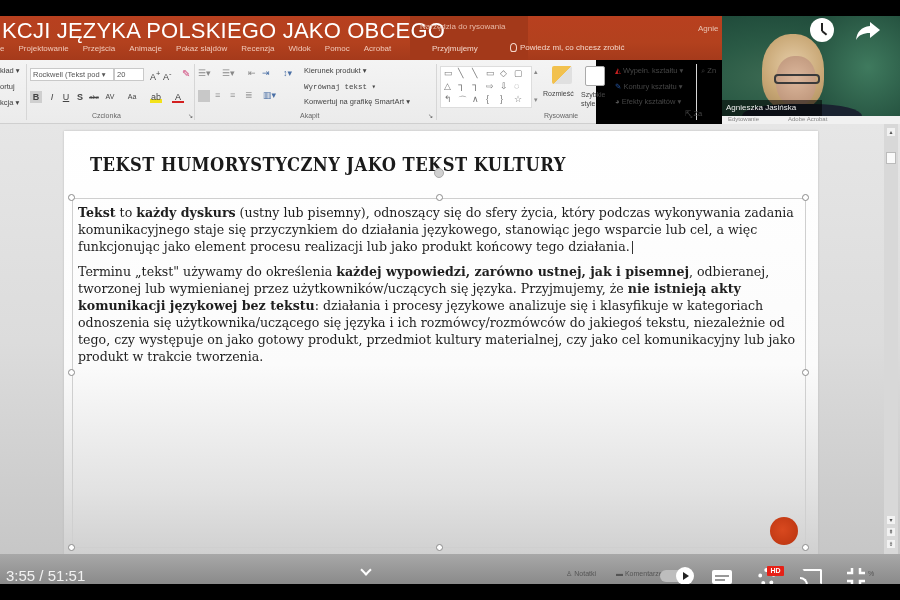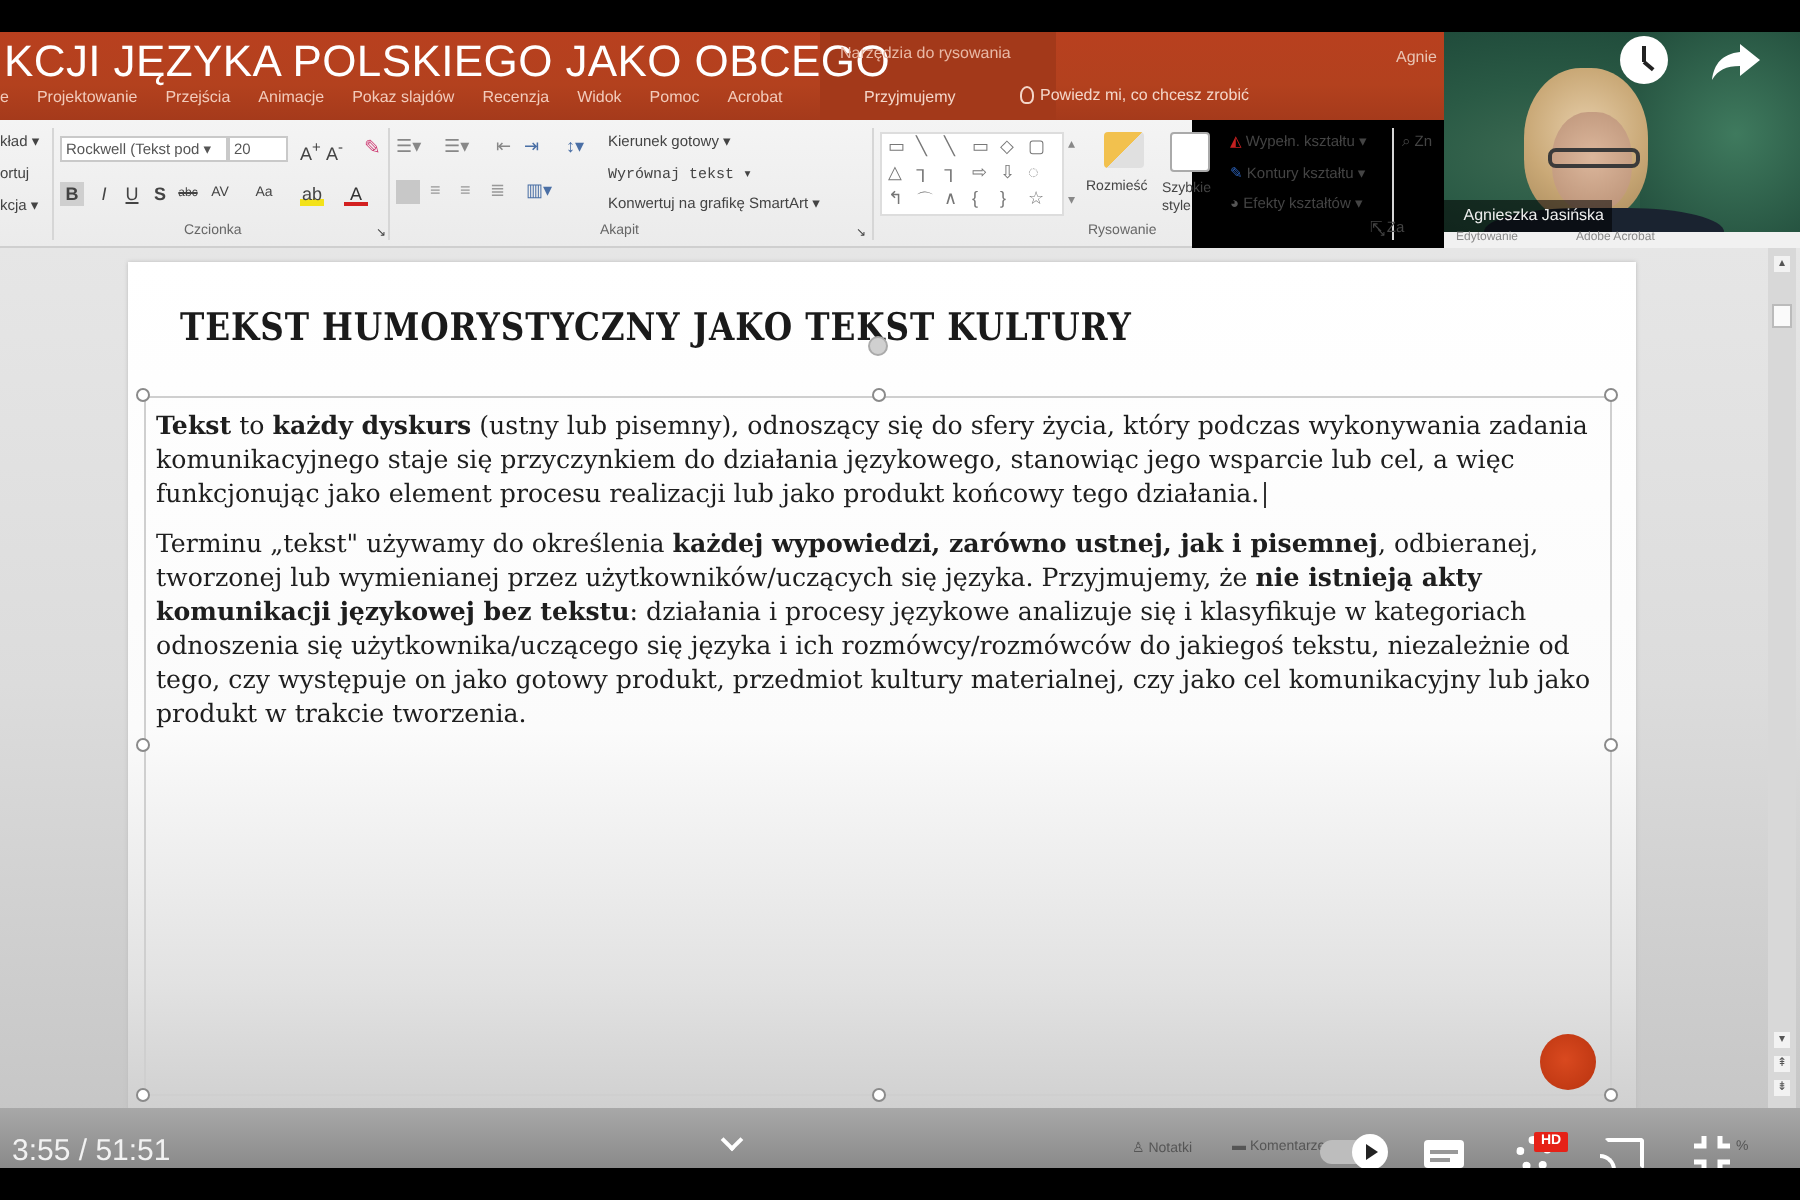--- a/index.html
+++ b/index.html
@@ -79,22 +79,22 @@
     background: radial-gradient(circle at 60% 50%, #3f7a5e, #214c3b); }
   .webcam .head { position: absolute; left: 40px; top: 18px; width: 62px; height: 76px;
     border-radius: 46% 46% 40% 40%; background: radial-gradient(circle at 50% 40%, #e5cca7 0%, #c9a876 55%, #a98a5c 100%); }
   .webcam .face { position: absolute; left: 54px; top: 40px; width: 40px; height: 50px;
     border-radius: 45%; background: radial-gradient(circle at 50% 45%, #dcb79c, #b88f74); }
   .webcam .glasses { position: absolute; left: 52px; top: 58px; width: 46px; height: 10px;
     border: 2px solid #3a3a3a; border-radius: 4px; }
   .webcam .shoulders { position: absolute; left: 20px; top: 88px; width: 120px; height: 30px;
     border-radius: 40% 40% 0 0; background: #1a2330; }
   .webcam-name {
-    position: absolute; left: 722px; top: 100px; width: 84px; height: 16px;
-    background: rgba(0,0,0,0.55); color: #eee; font-size: 8px; padding: 3px 4px; white-space: nowrap; text-align: right;
+    position: absolute; left: 722px; top: 100px; width: 100px; height: 16px;
+    background: rgba(0,0,0,0.55); color: #eee; font-size: 8px; padding: 3px 4px; white-space: nowrap;
   }
   .webcam-strip { position: absolute; left: 722px; top: 116px; width: 178px; height: 8px; background: #f1f1f1; }
   .webcam-strip span { position: absolute; font-size: 6px; color: #888; top: 0; }
 
   
   .yt-clock {
     position: absolute; left: 810px; top: 18px; width: 24px; height: 24px; border-radius: 50%;
     background: #fff; cursor: pointer;
   }
   .yt-clock::before { content: ""; position: absolute; left: 11px; top: 5px; width: 2px; height: 8px; background: #222; }
@@ -224,21 +224,21 @@
   <span style="position:absolute;left:198px;top:30px;width:12px;height:12px;background:#c8c8c8;"></span>
   <span class="rb-text" style="left:215px;top:30px;font-size:9px;color:#999;">≡</span>
   <span class="rb-text" style="left:230px;top:30px;font-size:9px;color:#999;">≡</span>
   <span class="rb-text" style="left:245px;top:30px;font-size:9px;color:#999;">≣</span>
   <span class="rb-text" style="left:263px;top:30px;font-size:9px;color:#4a6fa5;">▥▾</span>
 
   <span class="rb-group-label" style="left:92px;">Czcionka</span>
   <span class="rb-text" style="left:188px;top:52px;font-size:6px;">↘</span>
   <div class="rb-sep" style="left:194px;"></div>
 
-  <span class="rb-text" style="left:304px;top:6px;">Kierunek gotowy ▾</span>
+  <span class="rb-text" style="left:304px;top:6px;">Kierunek produkt ▾</span>
   <span class="rb-text" style="left:304px;top:22px;font-family:Liberation Mono, monospace;">Wyrównaj tekst ▾</span>
   <span class="rb-text" style="left:304px;top:37px;">Konwertuj na grafikę SmartArt ▾</span>
   <span class="rb-group-label" style="left:300px;">Akapit</span>
   <span class="rb-text" style="left:428px;top:52px;font-size:6px;">↘</span>
   <div class="rb-sep" style="left:436px;"></div>
 
   <div class="shapes-gallery">
     <span class="shape-cell" style="left:3px;top:1px;">▭</span>
     <span class="shape-cell" style="left:17px;top:1px;">╲</span>
     <span class="shape-cell" style="left:31px;top:1px;">╲</span>

